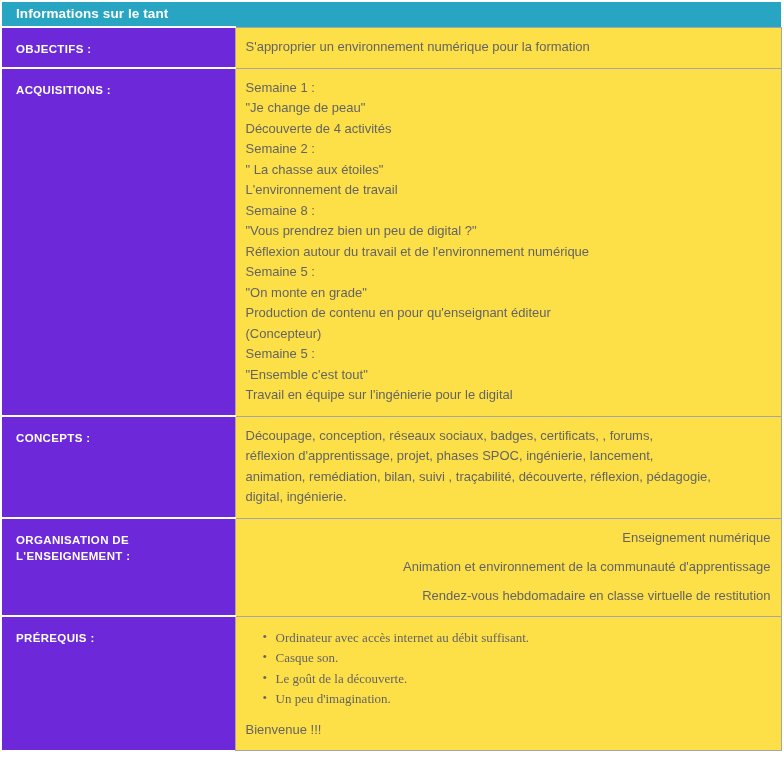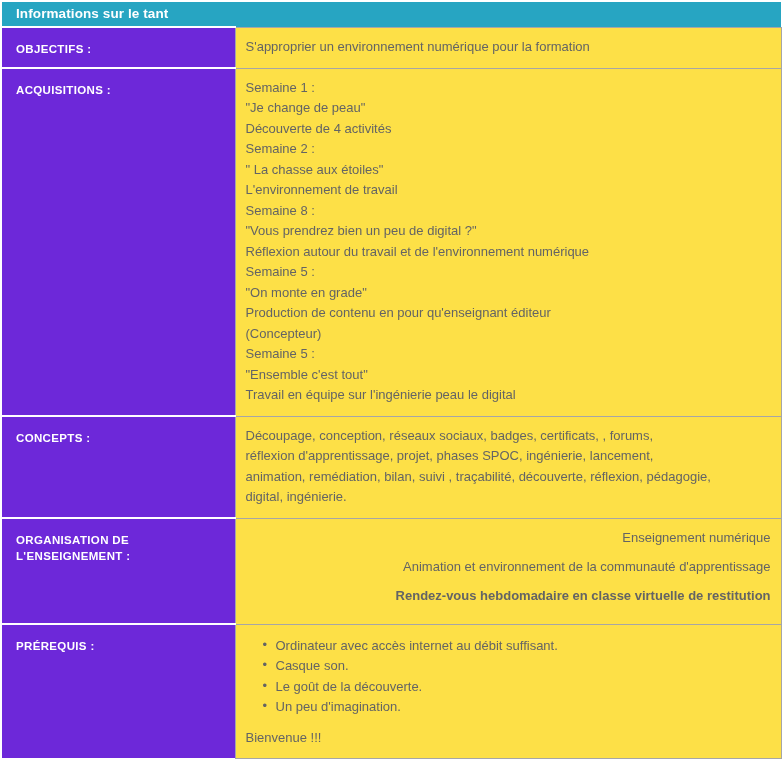--- a/index.html
+++ b/index.html
@@ -89,28 +89,28 @@
     display: block;
     line-height: 20.5px;
   }
   .content-cell .para {
     display: block;
     line-height: 20px;
     margin: 0 0 9px 0;
     text-align: right;
   }
   .content-cell .para.last {
-    margin-bottom: 8px;
-    font-weight: bold;
+    margin-bottom: 0;
   }
 
   ul.req-list {
     margin: 2px 0 10px 0;
     padding: 0 0 0 30px;
     list-style: none;
+    font-family: Liberation Serif, serif;
   }
   ul.req-list li {
     position: relative;
     line-height: 20.5px;
     padding-left: 0;
   }
   ul.req-list li::before {
     content: "\2022";
     position: absolute;
     left: -13px;
@@ -169,21 +169,21 @@
         <span class="line">L'environnement de travail</span>
         <span class="line">Semaine 8 :</span>
         <span class="line">"Vous prendrez bien un peu de digital ?"</span>
         <span class="line">Réflexion autour du travail et de l'environnement numérique</span>
         <span class="line">Semaine 5 :</span>
         <span class="line">"On monte en grade"</span>
         <span class="line">Production de contenu en pour qu'enseignant éditeur</span>
         <span class="line">(Concepteur)</span>
         <span class="line">Semaine 5 :</span>
         <span class="line">"Ensemble c'est tout"</span>
-        <span class="line">Travail en équipe sur  l'ingénierie peau le digital</span>
+        <span class="line">Travail en équipe sur  l'ingénierie pour le digital</span>
       </td>
     </tr>
 
     <tr>
       <td class="label-cell">
         <span class="lbl-line">CONCEPTS :</span>
       </td>
       <td class="content-cell">
         <span class="wrap-line">Découpage, conception,  réseaux sociaux,  badges, certificats, , forums,</span>
         <span class="wrap-line">réflexion d'apprentissage, projet, phases SPOC, ingénierie, lancement,</span>

